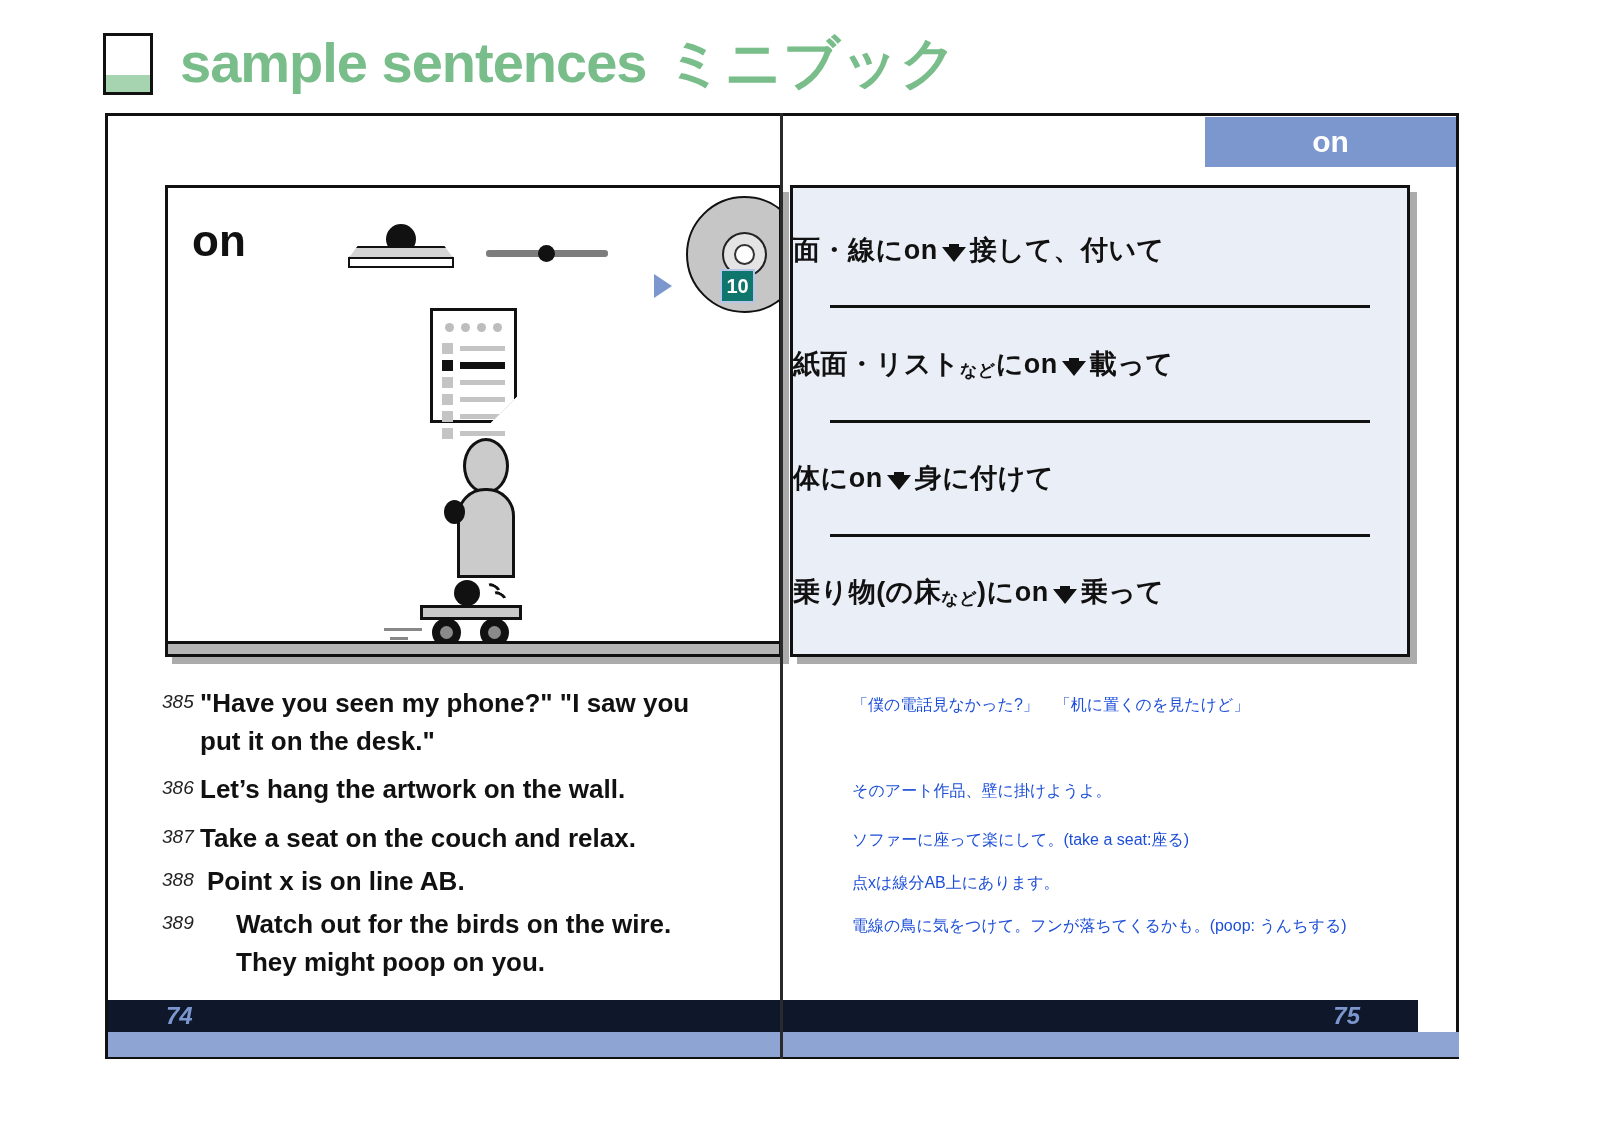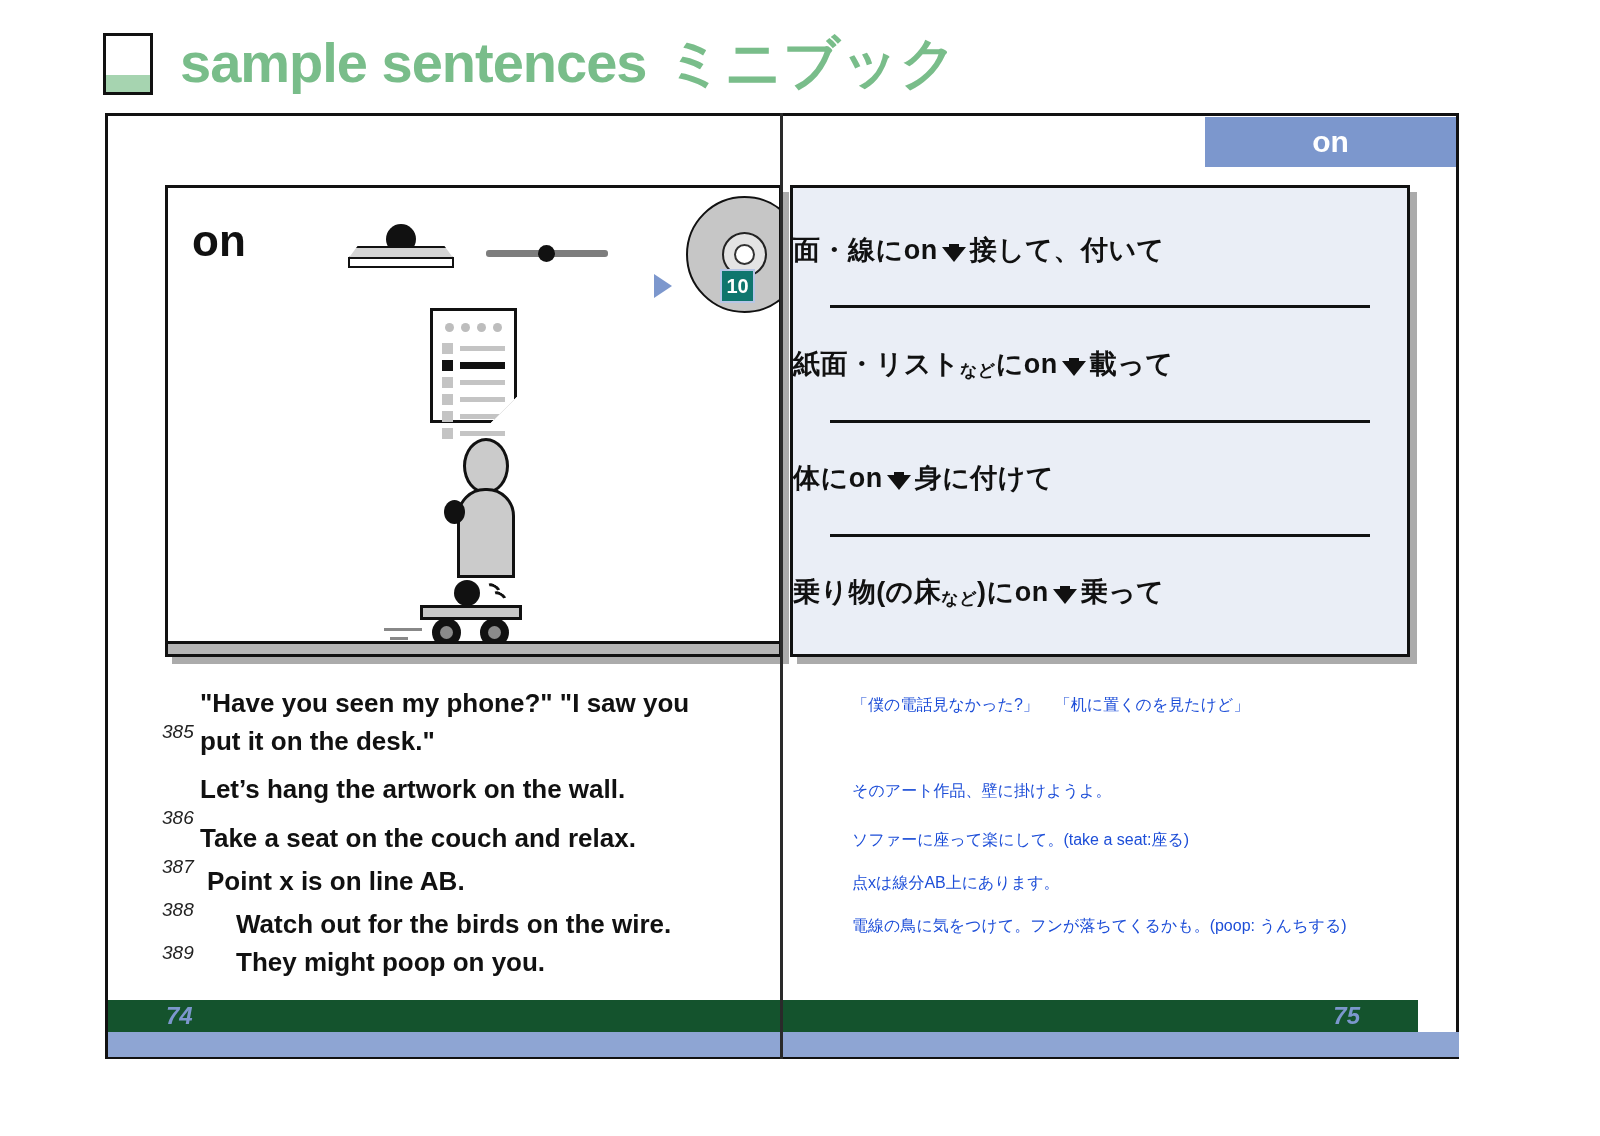--- a/index.html
+++ b/index.html
@@ -131,33 +131,33 @@
   .down-arrow { width:0; height:0; border-left:12px solid transparent;
     border-right:12px solid transparent; border-top:15px solid #111;
     position:relative; margin-top:9px; }
   .down-arrow::before { content:""; position:absolute; left:-5px; top:-18px;
     width:10px; height:10px; background:#111; }
   .rule-sep { height:3px; background:#111; width:88%; margin:0 auto; }
 
   
   .sent-row { position:absolute; left:162px; width:560px; display:flex; }
   .sent-num { width:38px; padding-top:7px; font-style:italic; font-size:19px;
-    color:#222; flex:none;margin-top:30px; }
+    color:#222; flex:none; }
   .sent-text { font-weight:700; font-size:26px; color:#111; line-height:38px;
     width:515px; }
   #s0 { top:684px; } #s1 { top:770px; } #s2 { top:819px; }
   #s3 { top:862px;gap:7px; } #s4 { top:905px;gap:36px; }
 
   .trans-row { position:absolute; left:852px; width:600px; font-size:16px;
     color:#1d4ed8; line-height:38px; }
   #t0 { top:686px; } #t1 { top:772px; } #t2 { top:821px; }
   #t3 { top:864px; } #t4 { top:907px; }
 
   
-  .footer-strip { top:1000px; height:32px; background:#14532d; display:flex;
+  .footer-strip { top:1000px; height:32px; background:#0f172a; display:flex;
     align-items:center; }
   #strip-left { left:108px; width:672px; }
   #strip-right { left:742px; width:676px; justify-content:flex-end; }
   .page-num { font-style:italic; font-weight:700; font-size:24px; color:#7C97CD; }
   #strip-left .page-num { margin-left:58px; }
   #strip-right .page-num { margin-right:58px; }
   #bottom-bar { left:108px; top:1032px; width:1351px; height:25px;
     background:#8EA5D3; }
 </style>
 </head>

